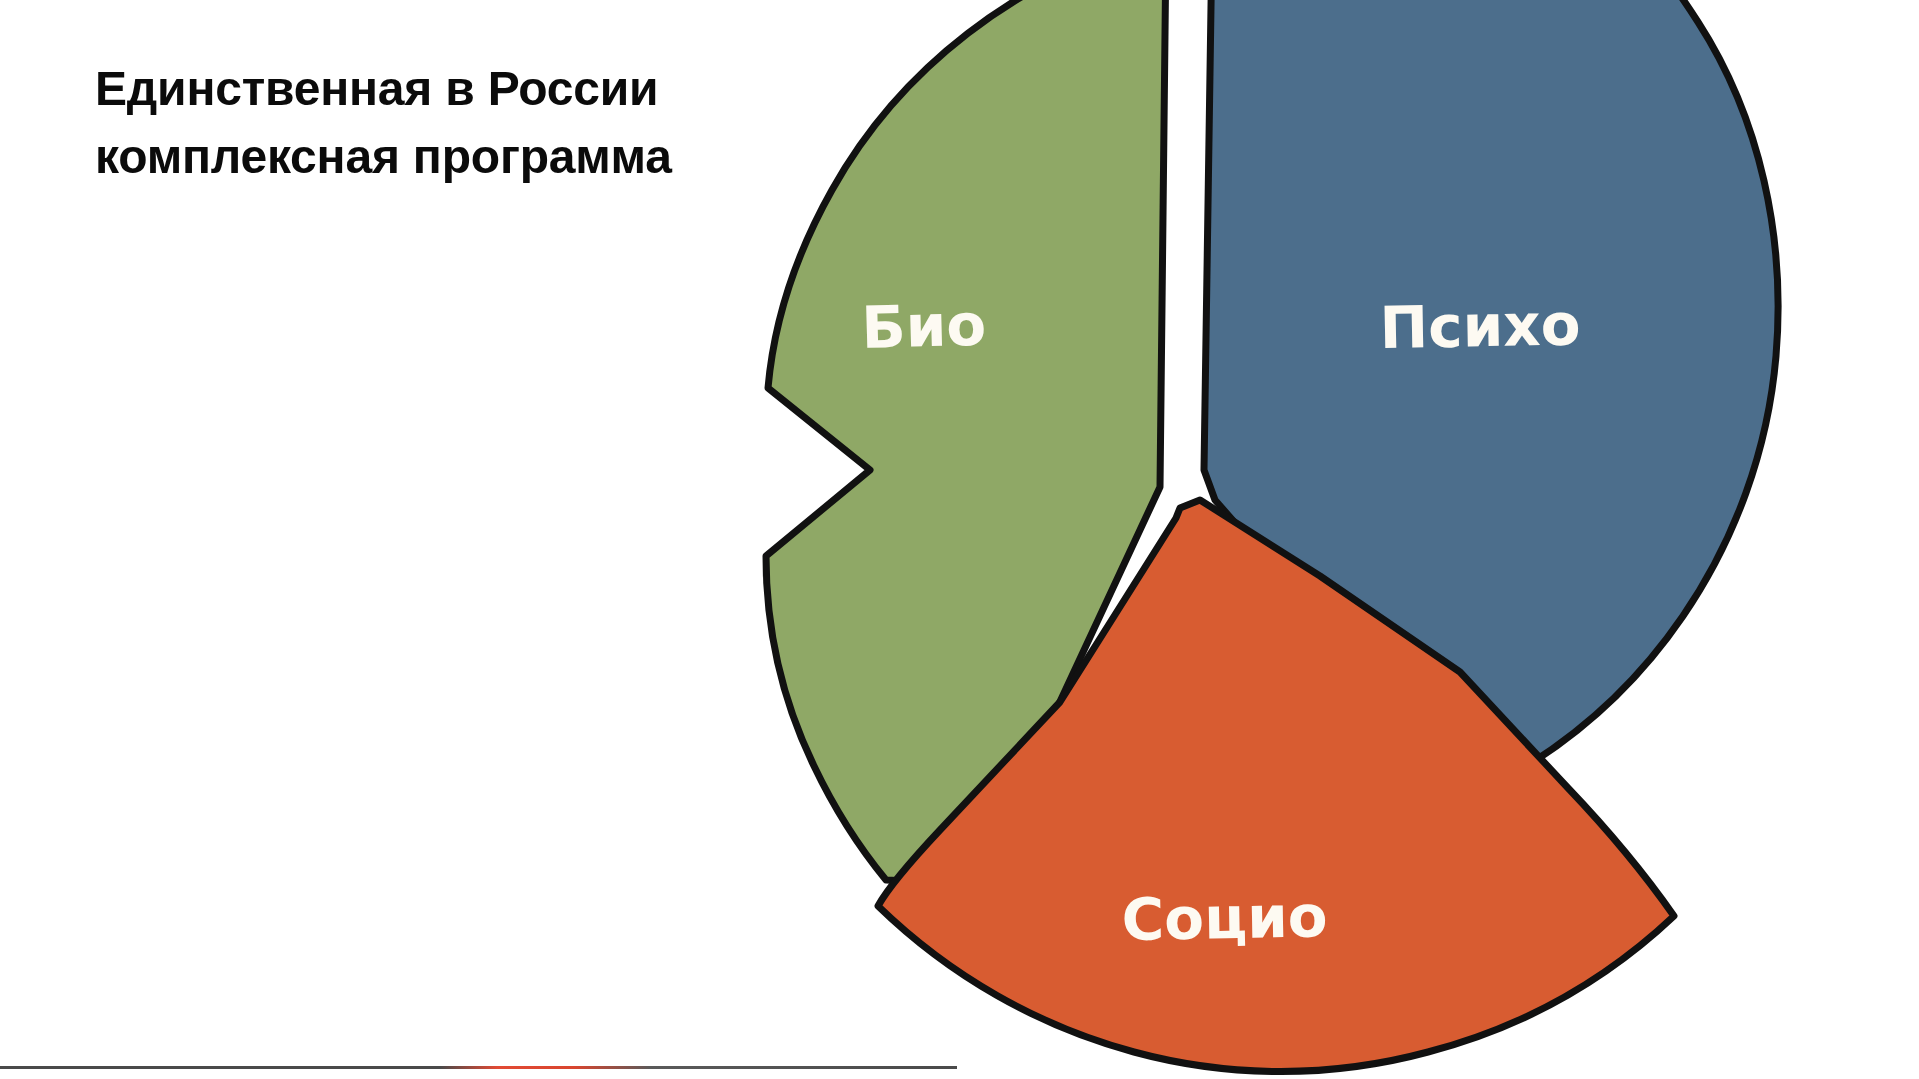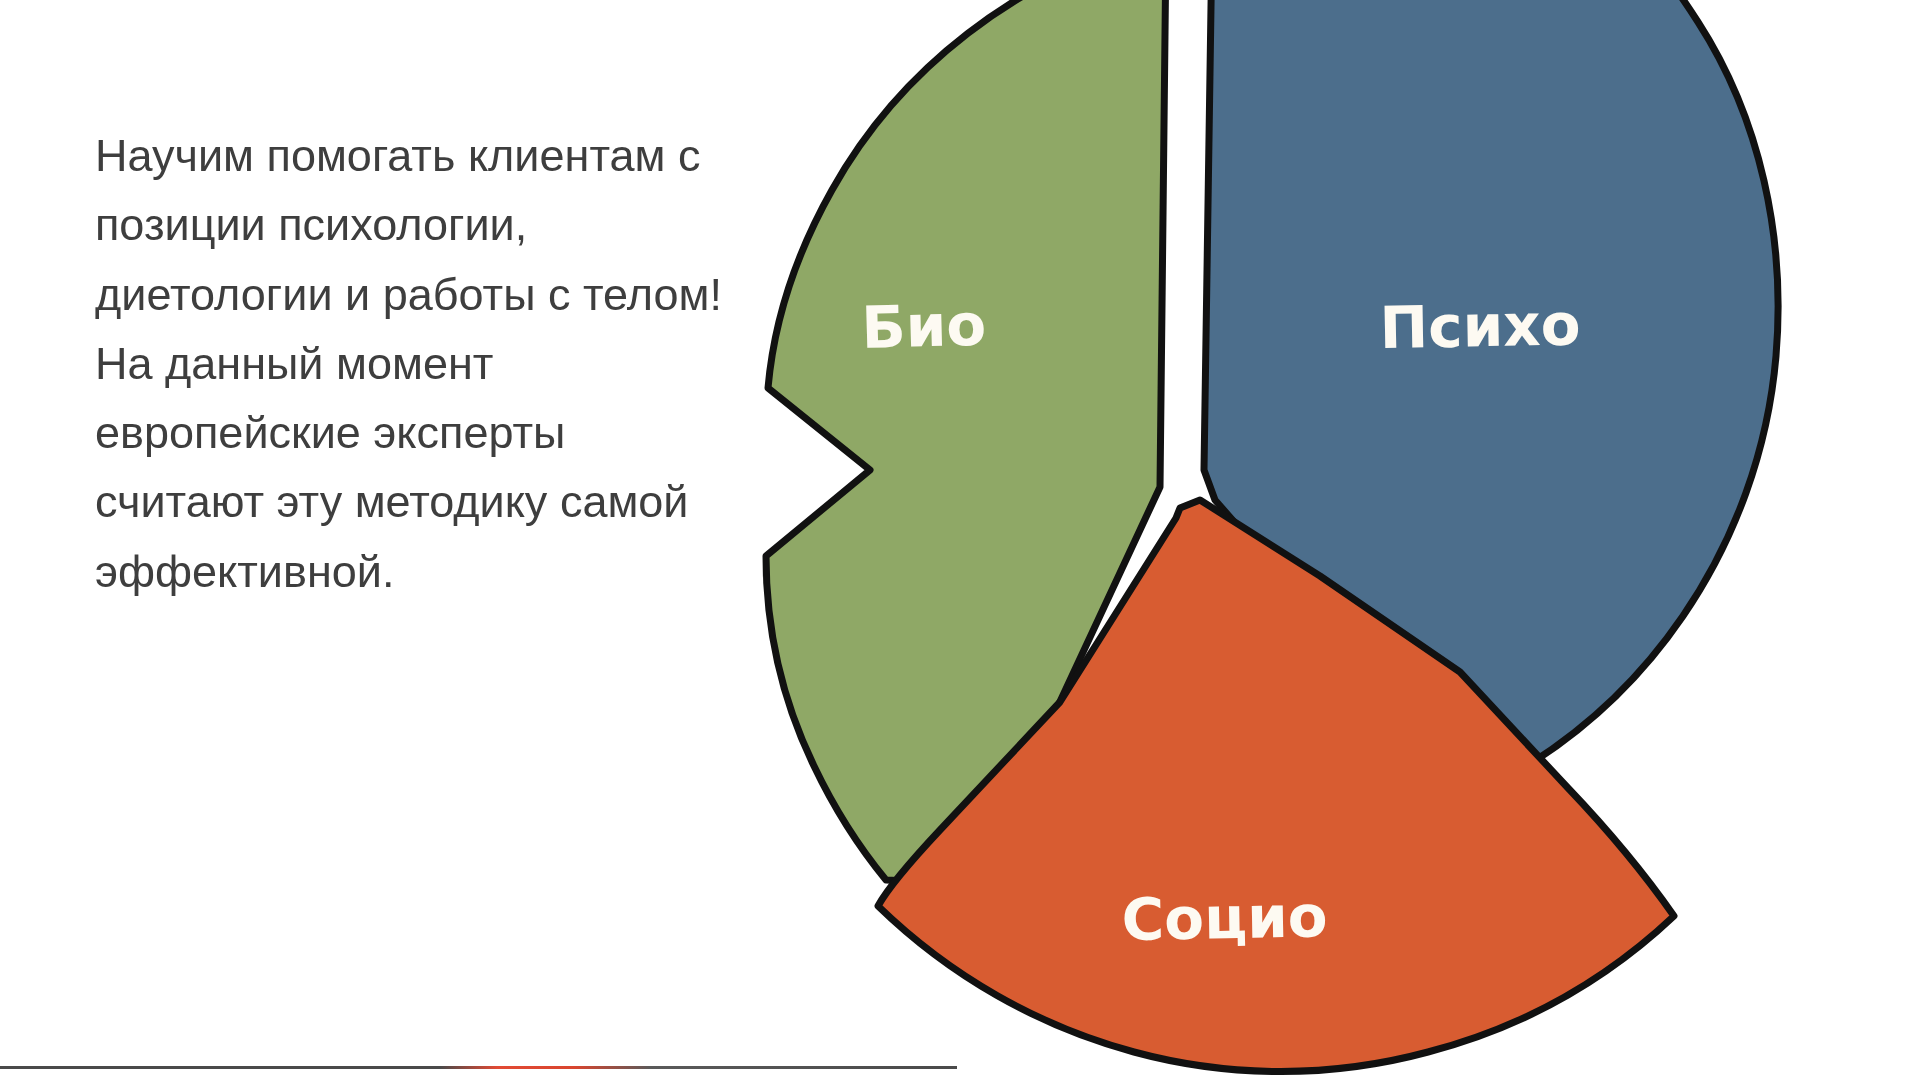--- a/index.html
+++ b/index.html
@@ -83,21 +83,21 @@
     fill: #fdfaf2;
     paint-order: stroke;
   }
 </style>
 </head>
 <body>
 
 <div id="page">
 
   <div id="text-column">
-    <p id="body-paragraph">Научим помогать клиентам с позиции психологии, диетологии и работы с телом! На данный момент европейские эксперты считают эту методику самой эффективной.</p>
+    <h1 id="headline">Единственная в России комплексная программа</h1>
   </div>
 
   <div id="bottom-rule"></div>
 
   <div id="chart-column">
     <svg id="pie-svg" viewBox="0 0 1159 1079" preserveAspectRatio="xMidYMid meet">
 
       <g>
         <path d="M 395 -60
                  C 258 -22, 140 68, 72 190

